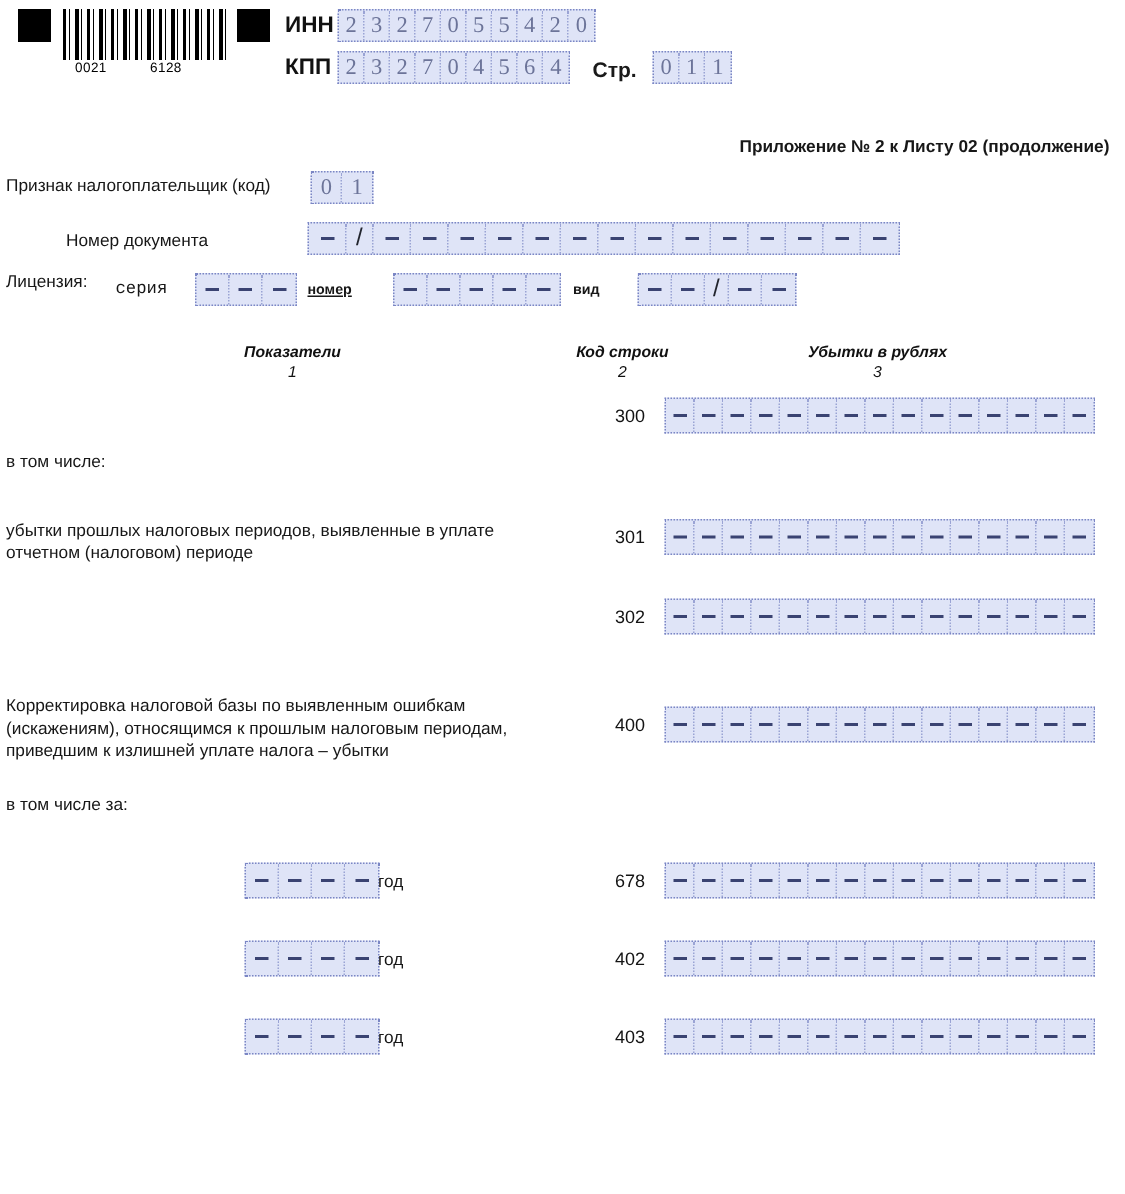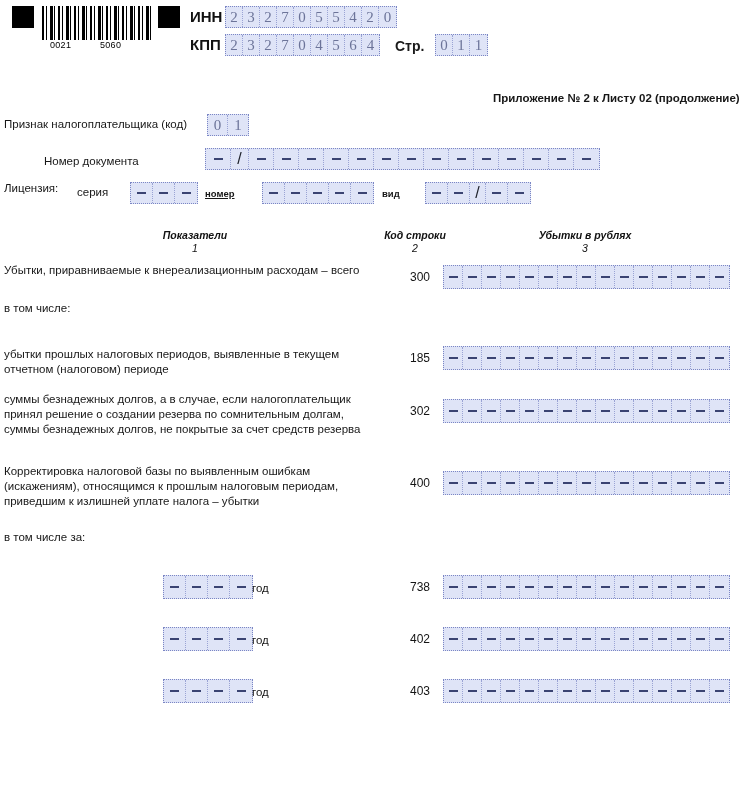--- a/index.html
+++ b/index.html
@@ -159,21 +159,21 @@
 </head>
 <body>
 
 <div class="page">
 
   <div class="abs" id="barcode-block">
     <div class="bc-square" id="bc-square-left"></div>
     <div class="bc-square" id="bc-square-right"></div>
     <div class="bc-bars"></div>
     <div class="bc-num" id="bc-num-left">0021</div>
-    <div class="bc-num" id="bc-num-right">5060</div>
+    <div class="bc-num" id="bc-num-right">6128</div>
   </div>
 
   <div class="bigname" style="left:190px; top:8px;">ИНН</div>
   <div class="field" id="inn-field" style="left:225px; top:6px;">
       <span class="cell filled" style="width: 17px;">2</span>
       <span class="cell filled" style="width: 17px;">3</span>
       <span class="cell filled" style="width: 17px;">2</span>
       <span class="cell filled" style="width: 17px;">7</span>
       <span class="cell filled" style="width: 17px;">0</span>
       <span class="cell filled" style="width: 17px;">5</span>
@@ -198,21 +198,21 @@
 
   <div class="abs" style="left:395px; top:38px; font-size:14px; font-weight:bold; font-family:'Liberation Sans', sans-serif;">Стр.</div>
   <div class="field" id="page-field" style="left:435px; top:34px;">
       <span class="cell filled" style="width: 17px;">0</span>
       <span class="cell filled" style="width: 17px;">1</span>
       <span class="cell filled" style="width: 17px;">1</span>
     </div>
 
   <div class="lbl bold" style="left:493px; top:92px; font-size:11.5px;">Приложение № 2 к Листу 02 (продолжение)</div>
 
-  <div class="lbl" style="left:4px; top:118px;">Признак налогоплательщика (код)</div>
+  <div class="lbl" style="left:4px; top:118px;">Признак налогоплательщик (код)</div>
   <div class="field" id="sign-field" style="left:207px; top:114px;">
       <span class="cell filled" style="width: 20px;">0</span>
       <span class="cell filled" style="width: 20px;">1</span>
     </div>
 
   <div class="lbl" style="left:4px; top:155px;padding-left:40px;">Номер документа</div>
   <div class="field" id="docnum-field" style="left:205px; top:148px;">
       <span class="cell dash" style="width: 25px;"></span>
       <span class="cell slash" style="width: 18px;">/</span>
       <span class="cell dash" style="width: 25px;"></span>
@@ -225,21 +225,21 @@
       <span class="cell dash" style="width: 25px;"></span>
       <span class="cell dash" style="width: 25px;"></span>
       <span class="cell dash" style="width: 25px;"></span>
       <span class="cell dash" style="width: 25px;"></span>
       <span class="cell dash" style="width: 25px;"></span>
       <span class="cell dash" style="width: 25px;"></span>
       <span class="cell dash" style="width: 25px;"></span>
     </div>
 
   <div class="lbl" style="left:4px; top:182px;">Лицензия:</div>
-  <div class="lbl" style="left:77px; top:186px;">серия</div>
+  <div class="lbl" style="left:77px; top:186px;font-family:Liberation Mono, monospace;">серия</div>
   <div class="field" id="lic-series-field" style="left:130px; top:182px;">
       <span class="cell dash" style="width: 22px;"></span>
       <span class="cell dash" style="width: 22px;"></span>
       <span class="cell dash" style="width: 22px;"></span>
     </div>
 
   <div class="lbl small" style="left:205px; top:188px;text-decoration:underline;">номер</div>
   <div class="field" id="lic-number-field" style="left:262px; top:182px;">
       <span class="cell dash" style="width: 22px;"></span>
       <span class="cell dash" style="width: 22px;"></span>
@@ -263,21 +263,20 @@
   </div>
   <div class="colhead" style="left:360px; top:229px; width:110px;">
     <span>Код строки</span><br>
     <span class="num">2</span>
   </div>
   <div class="colhead" style="left:505px; top:229px; width:160px;">
     <span>Убытки в рублях</span><br>
     <span class="num">3</span>
   </div>
 
-  <div class="rowtext" style="left:4px; top:263px;">Убытки, приравниваемые к внереализационным расходам – всего</div>
   <div class="rowcode" style="left:410px; top:270px;">300</div>
   <div class="field tall" id="amount-300" style="left:443px; top:265px;">
       <span class="cell dash" style="width: 19px;"></span>
       <span class="cell dash" style="width: 19px;"></span>
       <span class="cell dash" style="width: 19px;"></span>
       <span class="cell dash" style="width: 19px;"></span>
       <span class="cell dash" style="width: 19px;"></span>
       <span class="cell dash" style="width: 19px;"></span>
       <span class="cell dash" style="width: 19px;"></span>
       <span class="cell dash" style="width: 19px;"></span>
@@ -285,44 +284,41 @@
       <span class="cell dash" style="width: 19px;"></span>
       <span class="cell dash" style="width: 19px;"></span>
       <span class="cell dash" style="width: 19px;"></span>
       <span class="cell dash" style="width: 19px;"></span>
       <span class="cell dash" style="width: 19px;"></span>
       <span class="cell dash" style="width: 19px;"></span>
     </div>
 
   <div class="lbl" style="left:4px; top:302px;">в том числе:</div>
 
-  <div class="rowtext" style="left:4px; top:347px;">убытки прошлых налоговых периодов, выявленные в текущем
+  <div class="rowtext" style="left:4px; top:347px;">убытки прошлых налоговых периодов, выявленные в уплате
 отчетном (налоговом) периоде</div>
-  <div class="rowcode" style="left:410px; top:351px;">185</div>
+  <div class="rowcode" style="left:410px; top:351px;">301</div>
   <div class="field tall" id="amount-301" style="left:443px; top:346px;">
       <span class="cell dash" style="width: 19px;"></span>
       <span class="cell dash" style="width: 19px;"></span>
       <span class="cell dash" style="width: 19px;"></span>
       <span class="cell dash" style="width: 19px;"></span>
       <span class="cell dash" style="width: 19px;"></span>
       <span class="cell dash" style="width: 19px;"></span>
       <span class="cell dash" style="width: 19px;"></span>
       <span class="cell dash" style="width: 19px;"></span>
       <span class="cell dash" style="width: 19px;"></span>
       <span class="cell dash" style="width: 19px;"></span>
       <span class="cell dash" style="width: 19px;"></span>
       <span class="cell dash" style="width: 19px;"></span>
       <span class="cell dash" style="width: 19px;"></span>
       <span class="cell dash" style="width: 19px;"></span>
       <span class="cell dash" style="width: 19px;"></span>
     </div>
 
-  <div class="rowtext" style="left:4px; top:392px;">суммы безнадежных долгов, а в случае, если налогоплательщик
-принял решение о создании резерва по сомнительным долгам,
-суммы безнадежных долгов, не покрытые за счет средств резерва</div>
   <div class="rowcode" style="left:410px; top:404px;">302</div>
   <div class="field tall" id="amount-302" style="left:443px; top:399px;">
       <span class="cell dash" style="width: 19px;"></span>
       <span class="cell dash" style="width: 19px;"></span>
       <span class="cell dash" style="width: 19px;"></span>
       <span class="cell dash" style="width: 19px;"></span>
       <span class="cell dash" style="width: 19px;"></span>
       <span class="cell dash" style="width: 19px;"></span>
       <span class="cell dash" style="width: 19px;"></span>
       <span class="cell dash" style="width: 19px;"></span>
@@ -359,21 +355,21 @@
 
   <div class="lbl" style="left:4px; top:531px;">в том числе за:</div>
 
   <div class="field tall" id="year-401" style="left:163px; top:575px;">
       <span class="cell dash" style="width: 22px;"></span>
       <span class="cell dash" style="width: 22px;"></span>
       <span class="cell dash" style="width: 22px;"></span>
       <span class="cell dash" style="width: 22px;"></span>
     </div>
   <div class="lbl" style="left:252px; top:582px;">год</div>
-  <div class="rowcode" style="left:410px; top:580px;">738</div>
+  <div class="rowcode" style="left:410px; top:580px;">678</div>
   <div class="field tall" id="amount-401" style="left:443px; top:575px;">
       <span class="cell dash" style="width: 19px;"></span>
       <span class="cell dash" style="width: 19px;"></span>
       <span class="cell dash" style="width: 19px;"></span>
       <span class="cell dash" style="width: 19px;"></span>
       <span class="cell dash" style="width: 19px;"></span>
       <span class="cell dash" style="width: 19px;"></span>
       <span class="cell dash" style="width: 19px;"></span>
       <span class="cell dash" style="width: 19px;"></span>
       <span class="cell dash" style="width: 19px;"></span>

